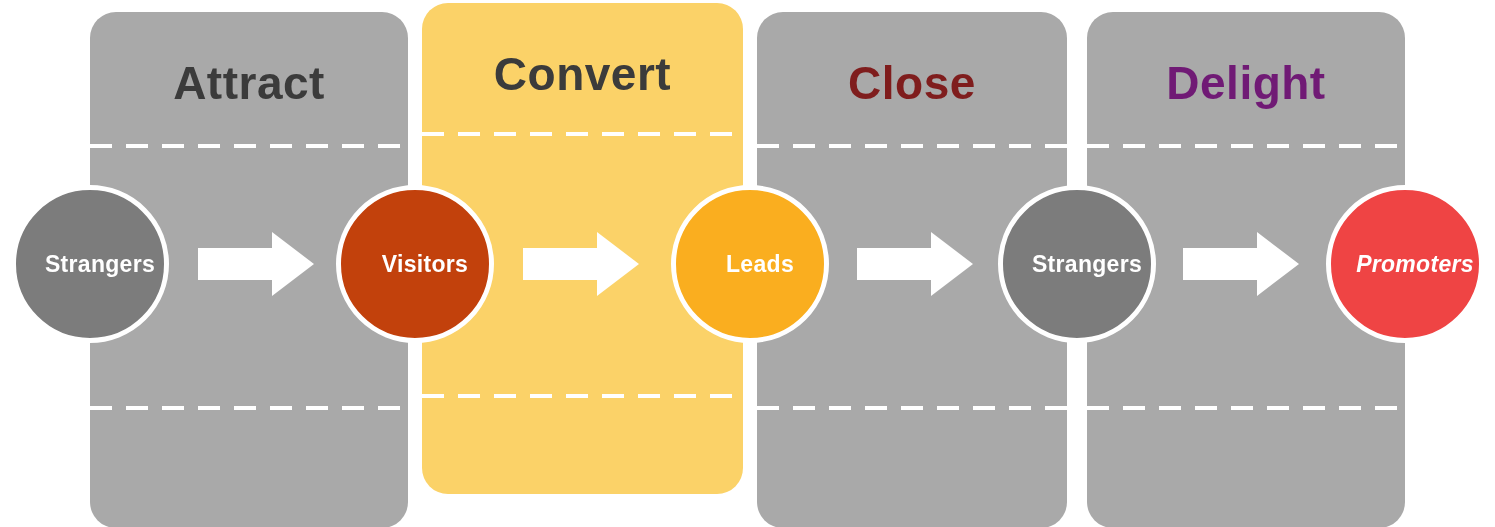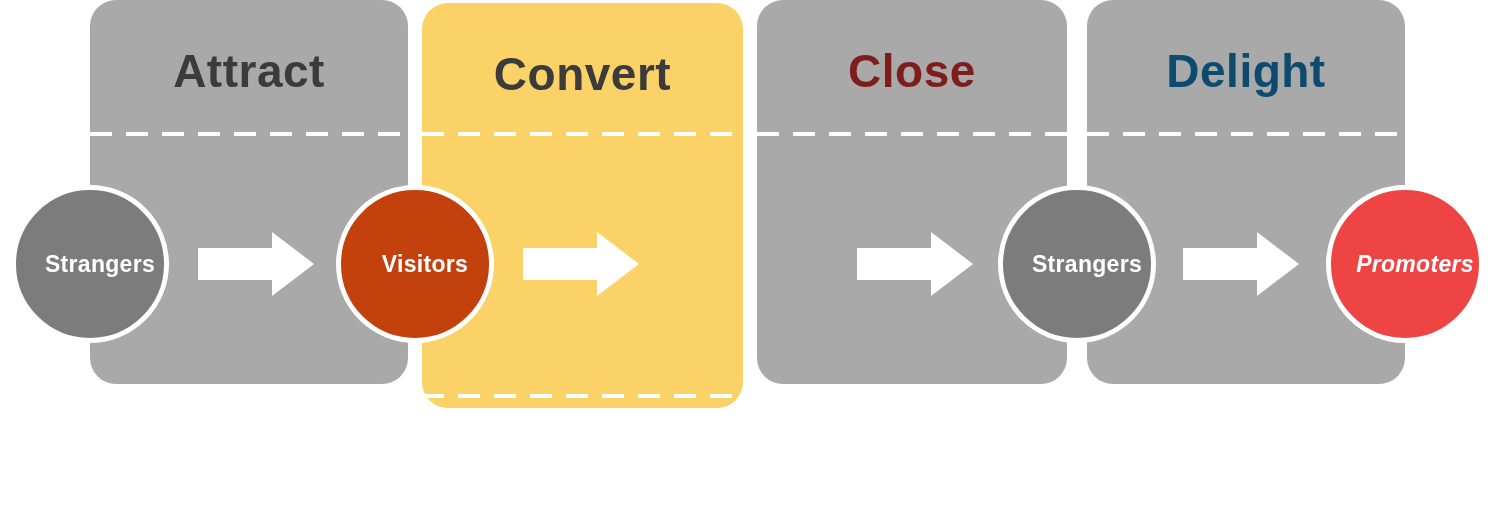--- a/index.html
+++ b/index.html
@@ -11,27 +11,27 @@
   .canvas {
     position: relative;
     width: 1495px;
     height: 527px;
     background: #ffffff;
     overflow: hidden;
   }
   
   .col {
     position: absolute;
-    top: 0;
-    height: 384px;
+    top: 12px;
+    height: 516px;
     border-radius: 26px;
     overflow: hidden;
   }
   .col-0 { left: 90px;   width: 318px; }
-  .col-1 { left: 422px;  width: 321px; top: 3px; height: 405px; }
+  .col-1 { left: 422px;  width: 321px; top: 3px; height: 491px; }
   .col-2 { left: 757px;  width: 310px; }
   .col-3 { left: 1087px; width: 318px; }
 
   .col-title {
     position: absolute;
     top: 44px;
     left: 0;
     right: 0;
     text-align: center;
     font-size: 46px;
@@ -109,21 +109,21 @@
     <div class="dash dash-bottom"></div>
   </div>
 
   <div class="col col-2" style="background-color: rgb(169, 169, 169);">
     <div class="col-title" style="color: #7f1d1d;">Close</div>
     <div class="dash dash-top"></div>
     <div class="dash dash-bottom"></div>
   </div>
 
   <div class="col col-3" style="background-color: rgb(169, 169, 169);">
-    <div class="col-title" style="color: #0c4a6e;">Delight</div>
+    <div class="col-title" style="color: #701a75;">Delight</div>
     <div class="dash dash-top"></div>
     <div class="dash dash-bottom"></div>
   </div>
 
   <svg class="arrow arrow-0" viewBox="0 0 117 66" xmlns="http://www.w3.org/2000/svg">
     <polygon points="0,17 74,17 74,1 116,33 74,65 74,49 0,49" fill="#ffffff"></polygon>
   </svg>
   <svg class="arrow arrow-1" viewBox="0 0 117 66" xmlns="http://www.w3.org/2000/svg">
     <polygon points="0,17 74,17 74,1 116,33 74,65 74,49 0,49" fill="#ffffff"></polygon>
   </svg>
@@ -135,20 +135,23 @@
   </svg>
 
   <div class="circle circle-0" style="background-color: rgb(124, 124, 124);">
     <span class="circle-label">Strangers</span>
   </div>
 
   <div class="circle circle-1" style="background-color: #c2410c;">
     <span class="circle-label">Visitors</span>
   </div>
 
+  <div class="circle circle-2" style="background-color: rgb(250, 174, 31);">
+    <span class="circle-label">Leads</span>
+  </div>
 
   <div class="circle circle-3" style="background-color: rgb(124, 124, 124);">
     <span class="circle-label">Strangers</span>
   </div>
 
   <div class="circle circle-4" style="background-color: #ef4444; font-style: italic;">
     <span class="circle-label">Promoters</span>
   </div>
 
 </div>

